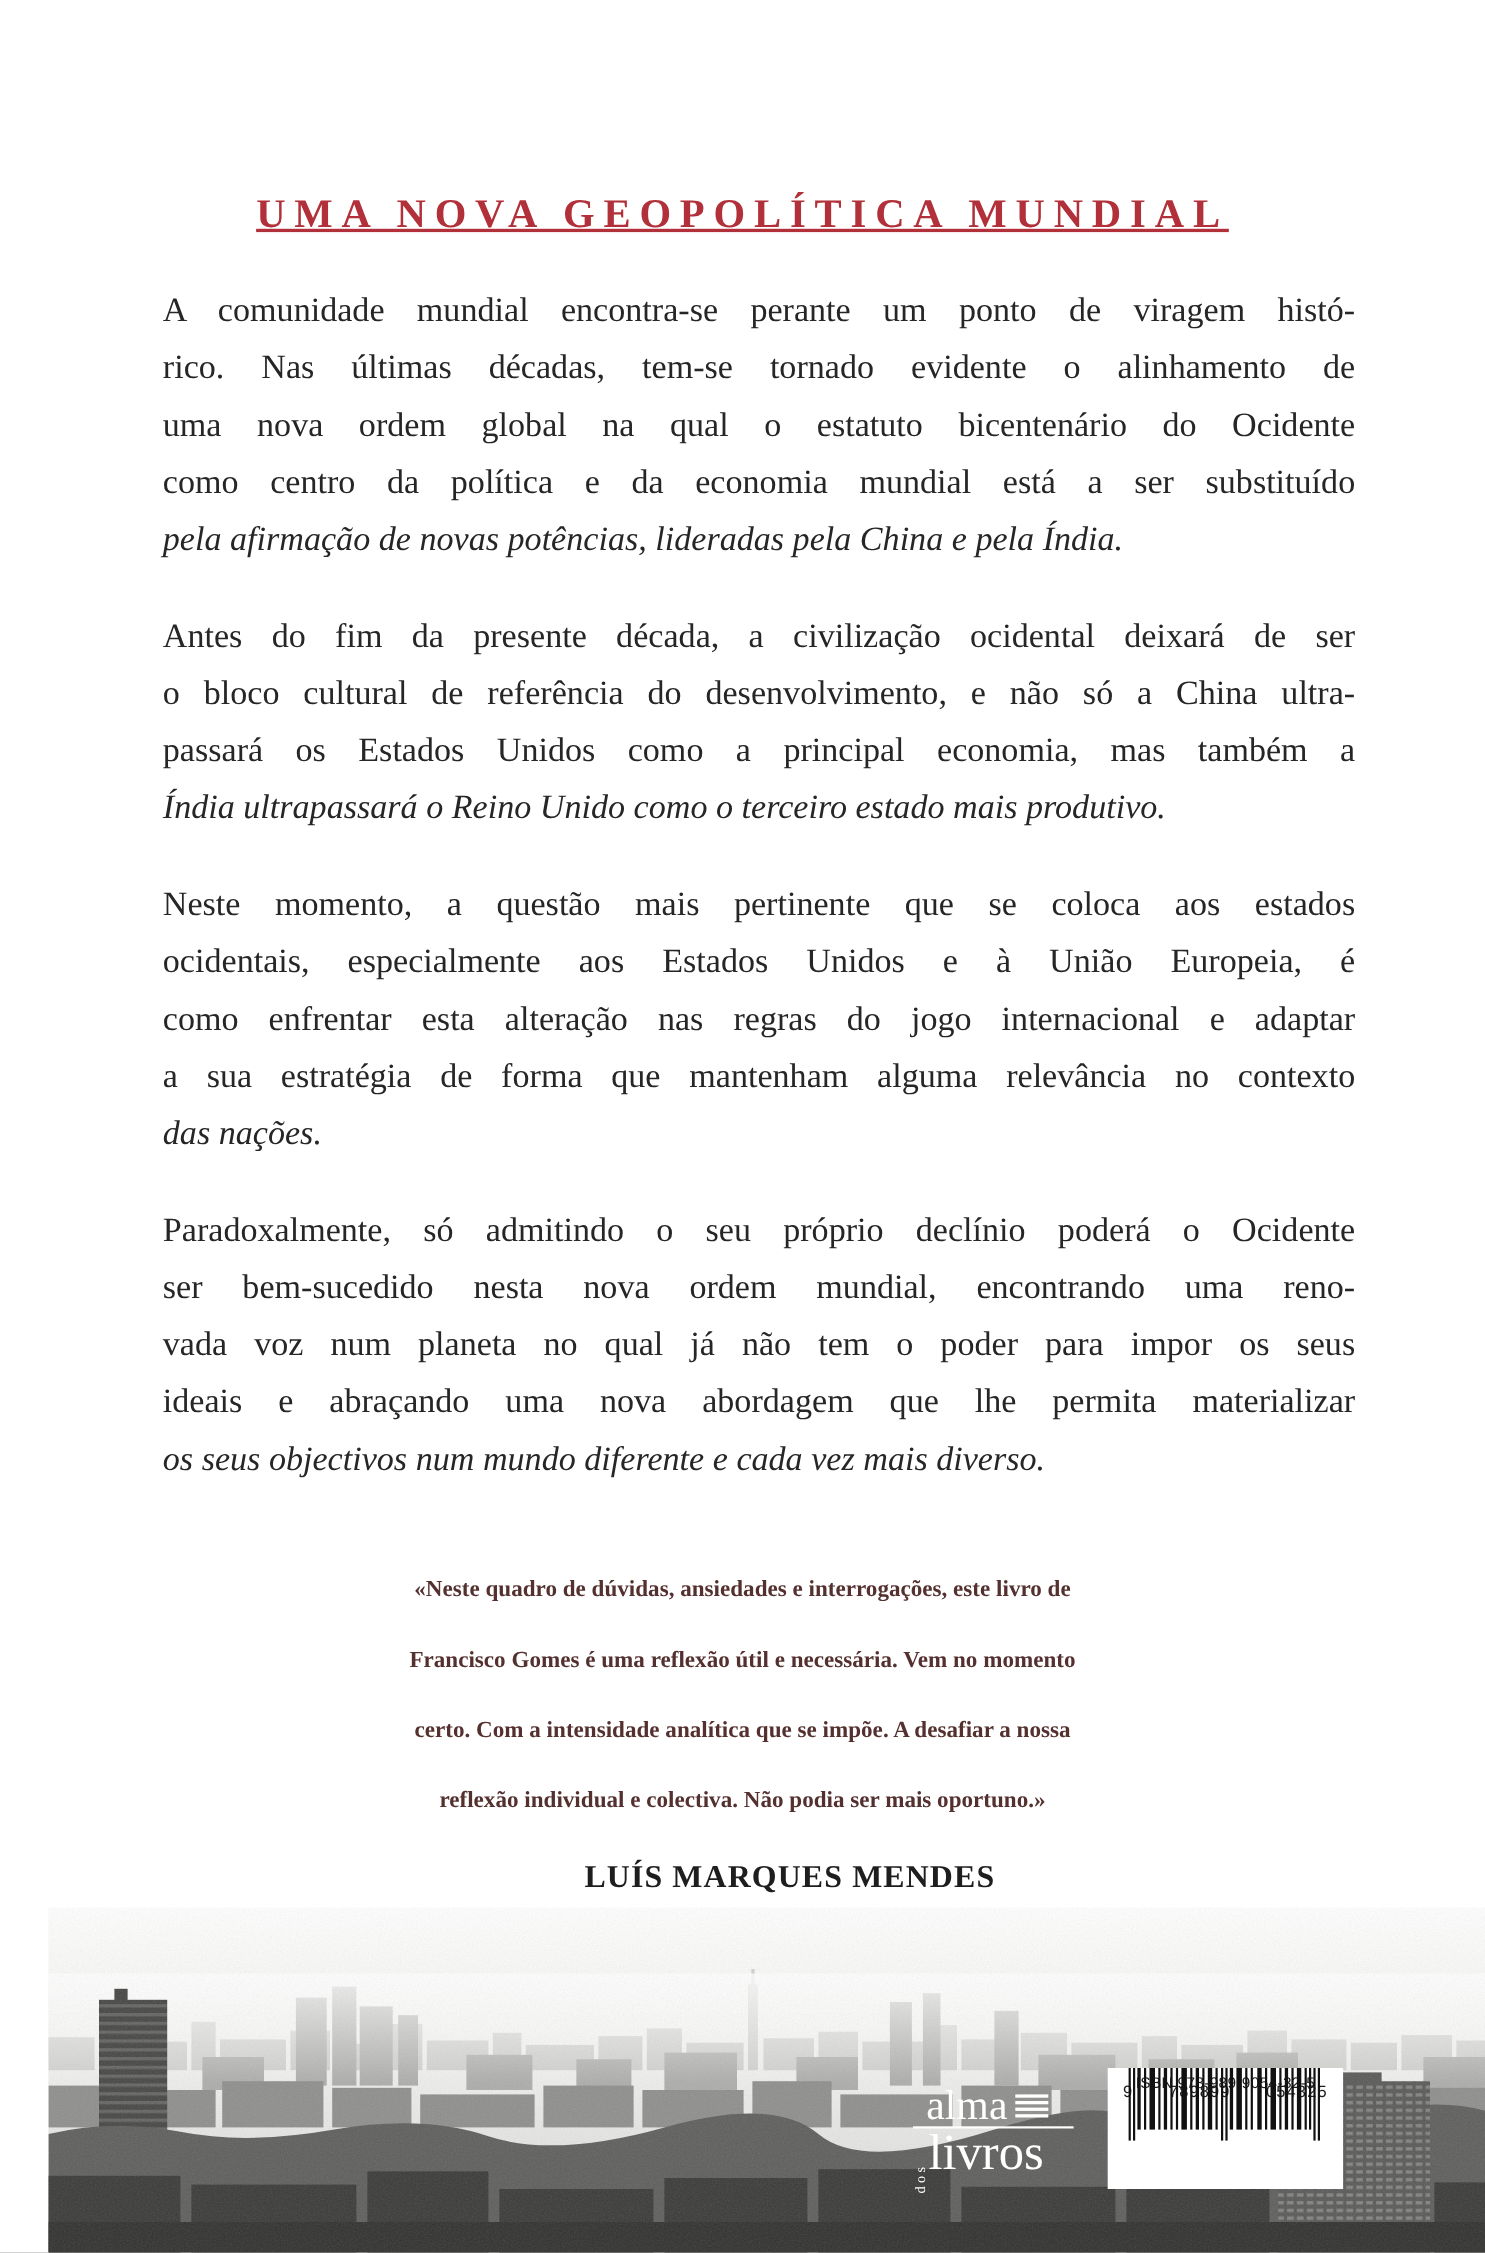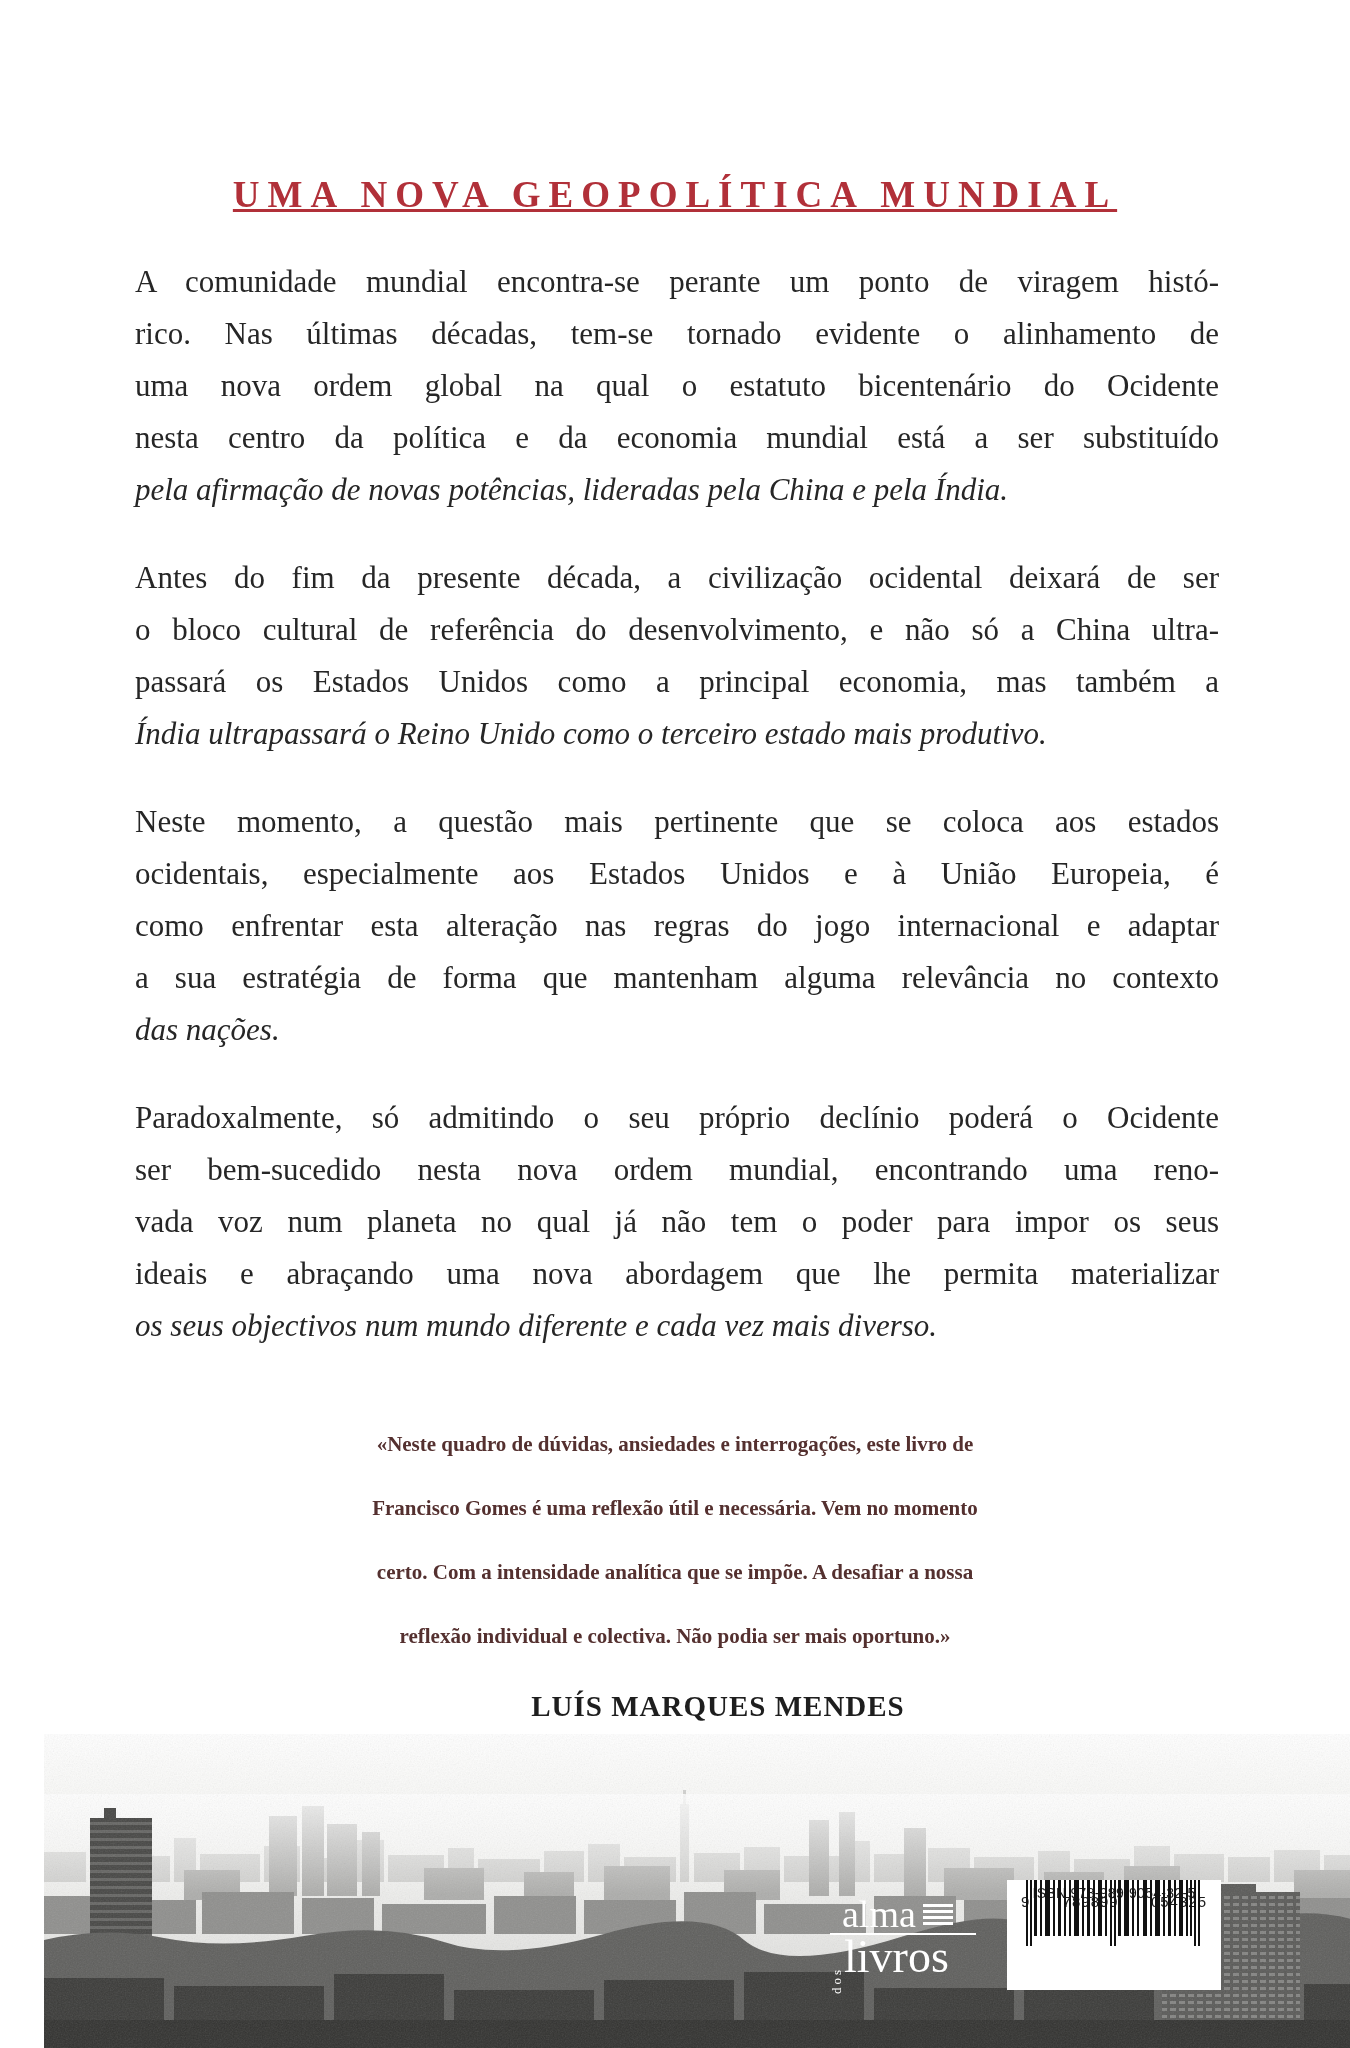--- a/index.html
+++ b/index.html
@@ -16,21 +16,21 @@
     position:absolute;top:148px;left:0;width:100%;
     text-align:center;
     font-size:37px;font-weight:bold;
     letter-spacing:8px;
     color:#b13039;
     text-decoration:underline;
   }
 
   
   .body-copy{
-    position:absolute;top:256px;left:135px;width:1084px;
+    position:absolute;top:256px;left:148px;width:1084px;
     font-size:31px;line-height:52px;
     color:#262626;
   }
   .para{margin:0 0 36px 0;}
   .para:last-child{margin-bottom:0;}
   .line{
     text-align:justify;
     text-align-last:justify;
   }
   .line.last{text-align-last:auto;font-style:italic;}
@@ -100,21 +100,21 @@
 
 <div class="page">
 
   <h1 class="headline">UMA NOVA GEOPOLÍTICA MUNDIAL</h1>
 
   <div class="body-copy">
       <div class="para">
         <div class="line">A comunidade mundial encontra-se perante um ponto de viragem histó-</div>
         <div class="line">rico. Nas últimas décadas, tem-se tornado evidente o alinhamento de</div>
         <div class="line">uma nova ordem global na qual o estatuto bicentenário do Ocidente</div>
-        <div class="line">nesta centro da política e da economia mundial está a ser substituído</div>
+        <div class="line">como centro da política e da economia mundial está a ser substituído</div>
         <div class="line last">pela afirmação de novas potências, lideradas pela China e pela Índia.</div>
       </div>
       <div class="para">
         <div class="line">Antes do fim da presente década, a civilização ocidental deixará de ser</div>
         <div class="line">o bloco cultural de referência do desenvolvimento, e não só a China ultra-</div>
         <div class="line">passará os Estados Unidos como a principal economia, mas também a</div>
         <div class="line last">Índia ultrapassará o Reino Unido como o terceiro estado mais produtivo.</div>
       </div>
       <div class="para">
         <div class="line">Neste momento, a questão mais pertinente que se coloca aos estados</div>

